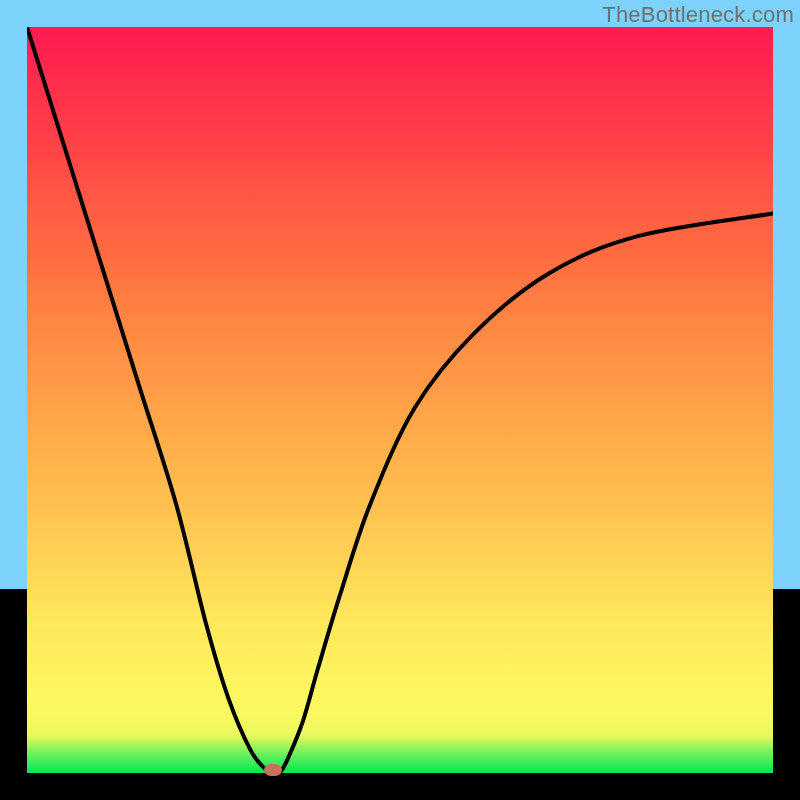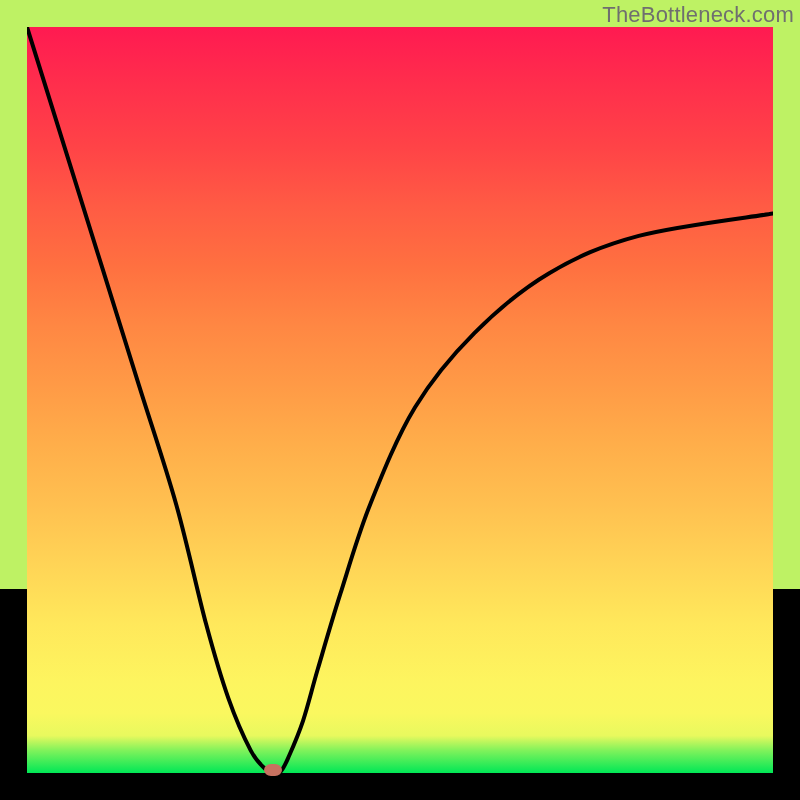--- a/index.html
+++ b/index.html
@@ -8,21 +8,21 @@
     width: 800px;
     height: 800px;
     overflow: hidden;
     background: #000;
     font-family: Arial, Helvetica, sans-serif;
   }
   .container {
     position: relative;
     width: 800px;
     height: 589px;
-    background: #bef264;
+    background: #7dd3fc;
   }
   .plot-area {
     position: absolute;
     left: 27px;
     top: 27px;
     width: 746px;
     height: 746px;
     
     background: linear-gradient(to top,
       #00e756 0%,

